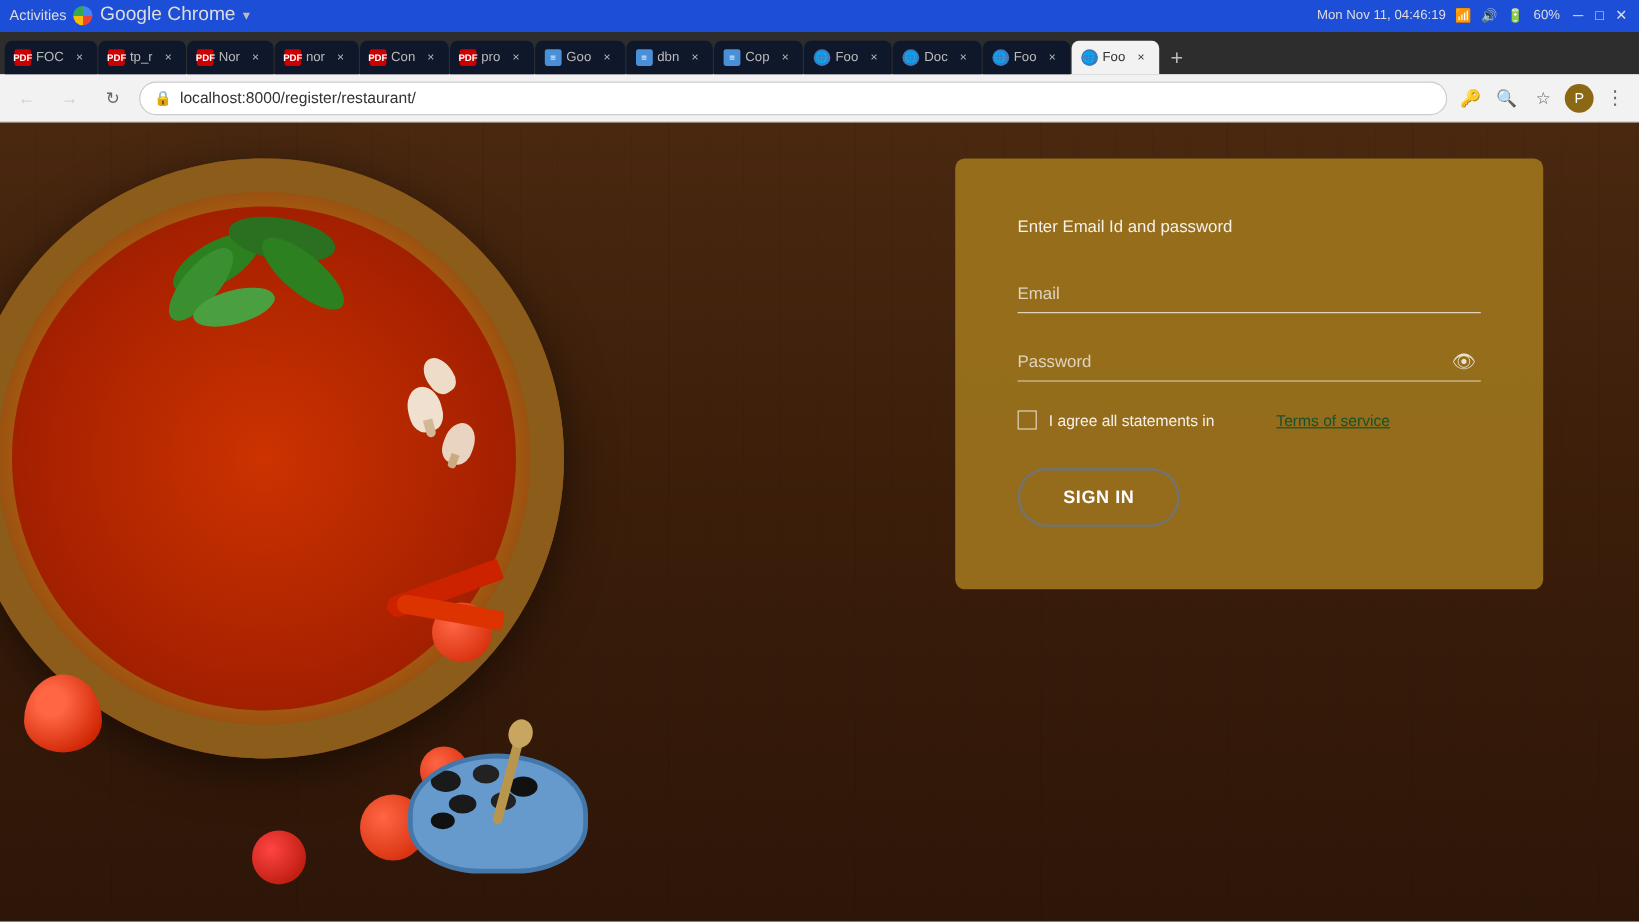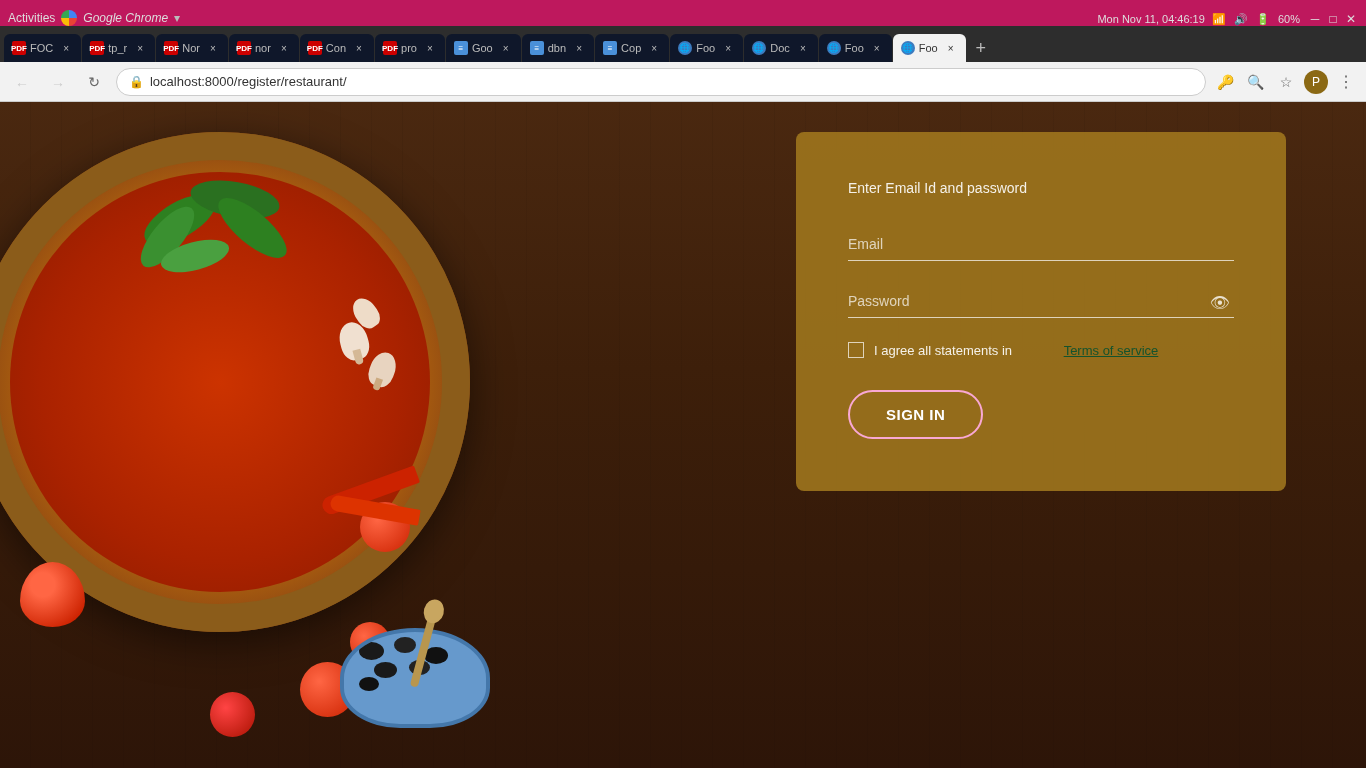--- a/index.html
+++ b/index.html
@@ -1,23 +1,23 @@
 <!DOCTYPE html>
 <html><head>
   <meta charset="utf-8">
   <style>
     * { margin: 0; padding: 0; box-sizing: border-box; }
     body { width: 1366px; height: 768px; overflow: hidden; font-family: 'Segoe UI', Arial, sans-serif; }
 
     
     .browser-titlebar {
       height: 26px;
-      background: #be185d;
-      display: flex;
-      align-items: flex-end;
+      background: #1d4ed8;
+      display: flex;
+      align-items: center;
       padding: 0 8px;
       gap: 24px;
     }
     .browser-titlebar-left {
       display: flex;
       align-items: center;
       gap: 6px;
       color: #ddd;
       font-size: 12px;
     }
@@ -26,22 +26,21 @@
       font-size: 12px;
       cursor: pointer;
     }
     .chrome-icon {
       width: 16px; height: 16px;
       border-radius: 50%;
       background: conic-gradient(#4285F4 0 90deg, #EA4335 90deg 180deg, #FBBC05 180deg 270deg, #34A853 270deg 360deg);
     }
     .titlebar-title {
       color: #ddd;
-      font-size: 12px;
-      font-style: italic;
+      font-size: 16px;
     }
     .titlebar-right {
       margin-left: auto;
       display: flex;
       align-items: center;
       gap: 8px;
       color: #ddd;
       font-size: 11px;
     }
     .window-controls {
@@ -347,21 +346,21 @@
       font-size: 15px;
       font-weight: 600;
       cursor: pointer;
       letter-spacing: 0.5px;
     }
 
     .btn-signin {
       padding: 14px 36px;
       background: transparent;
       color: white;
-      border: 2px solid #f9a8d4;
+      border: 2px solid #737373;
       border-radius: 30px;
       font-size: 15px;
       font-weight: 600;
       cursor: pointer;
       letter-spacing: 0.5px;
     }
 
     
     .tomato {
       position: absolute;

